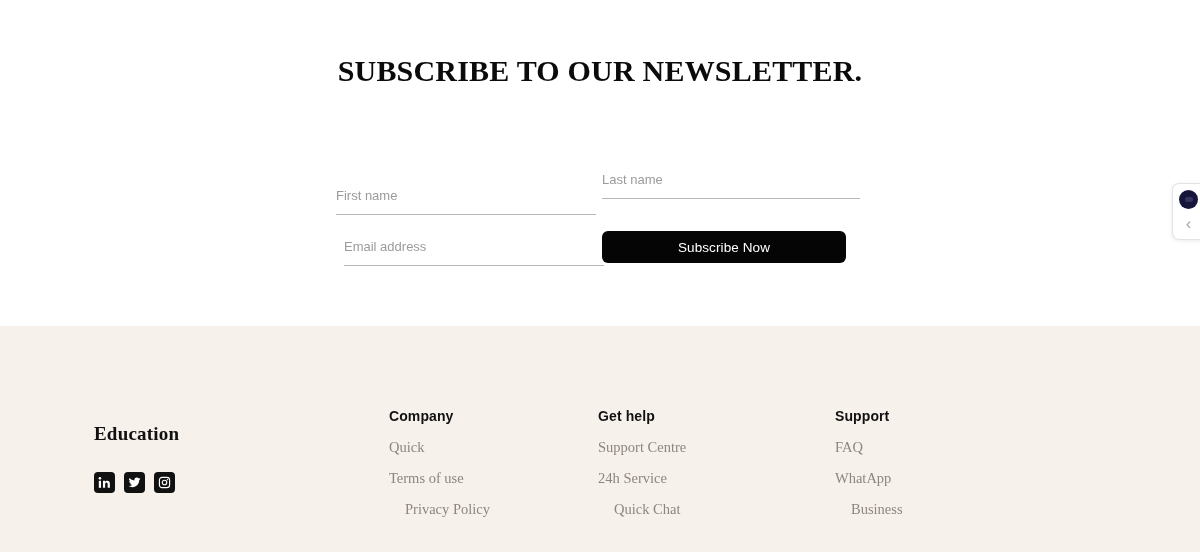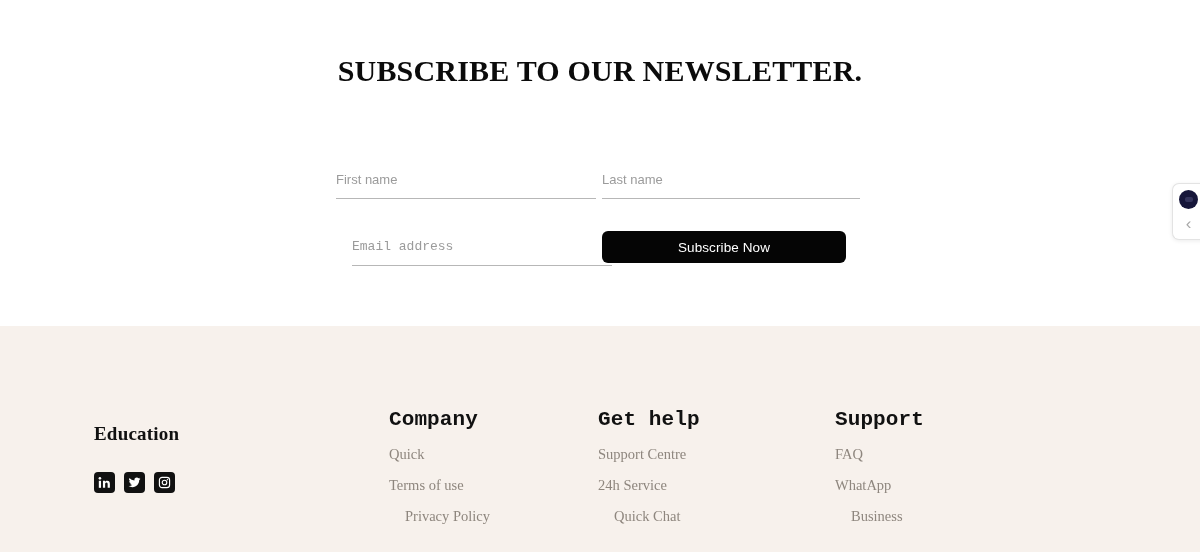--- a/index.html
+++ b/index.html
@@ -34,23 +34,23 @@
     border-bottom: 1px solid #b7b7b7;
     background: transparent;
     font-family: "Liberation Sans", sans-serif;
     font-size: 13px;
     color: #333333;
     outline: none;
     padding: 0 0 6px 0;
   }
   .field::placeholder { color: #9b9b9b; font-size: 13px; }
 
-  .field-first { left: 0px;   top: 0px;  width: 260px; }
+  .field-first { left: 0px;   top: 16px;  width: 260px; }
   .field-last  { left: 266px; top: 0px;  width: 258px; }
-  .field-email { left: 16px;   top: 67px; width: 260px; font-family: Liberation Mono, monospace; }
+  .field-email { left: 8px;   top: 67px; width: 260px; }
 
   .subscribe-btn {
     position: absolute;
     left: 266px; top: 64px;
     width: 244px; height: 32px;
     background: #050505;
     color: #ffffff;
     border: none;
     border-radius: 6px;
     font-family: "Liberation Sans", sans-serif;
@@ -84,23 +84,23 @@
   }
   .social-icon svg { display: block; }
 
   .link-col { position: absolute; top: 82px; }
   .col-company  { left: 389px; }
   .col-gethelp  { left: 598px; }
   .col-support  { left: 835px; }
   .col-download { left: 1057px; }
 
   .col-heading {
-    font-family: Liberation Mono, monospace;
+    font-family: Liberation Sans, sans-serif;
     font-weight: bold;
-    font-size: 21px;
+    font-size: 14px;
     color: #111111;
     margin-bottom: 15px;
     letter-spacing: 0.1px;
   }
   .col-link {
     font-family: "Liberation Serif", serif;
     font-size: 14.5px;
     color: #8e867e;
     margin-bottom: 14px;
     cursor: pointer;

